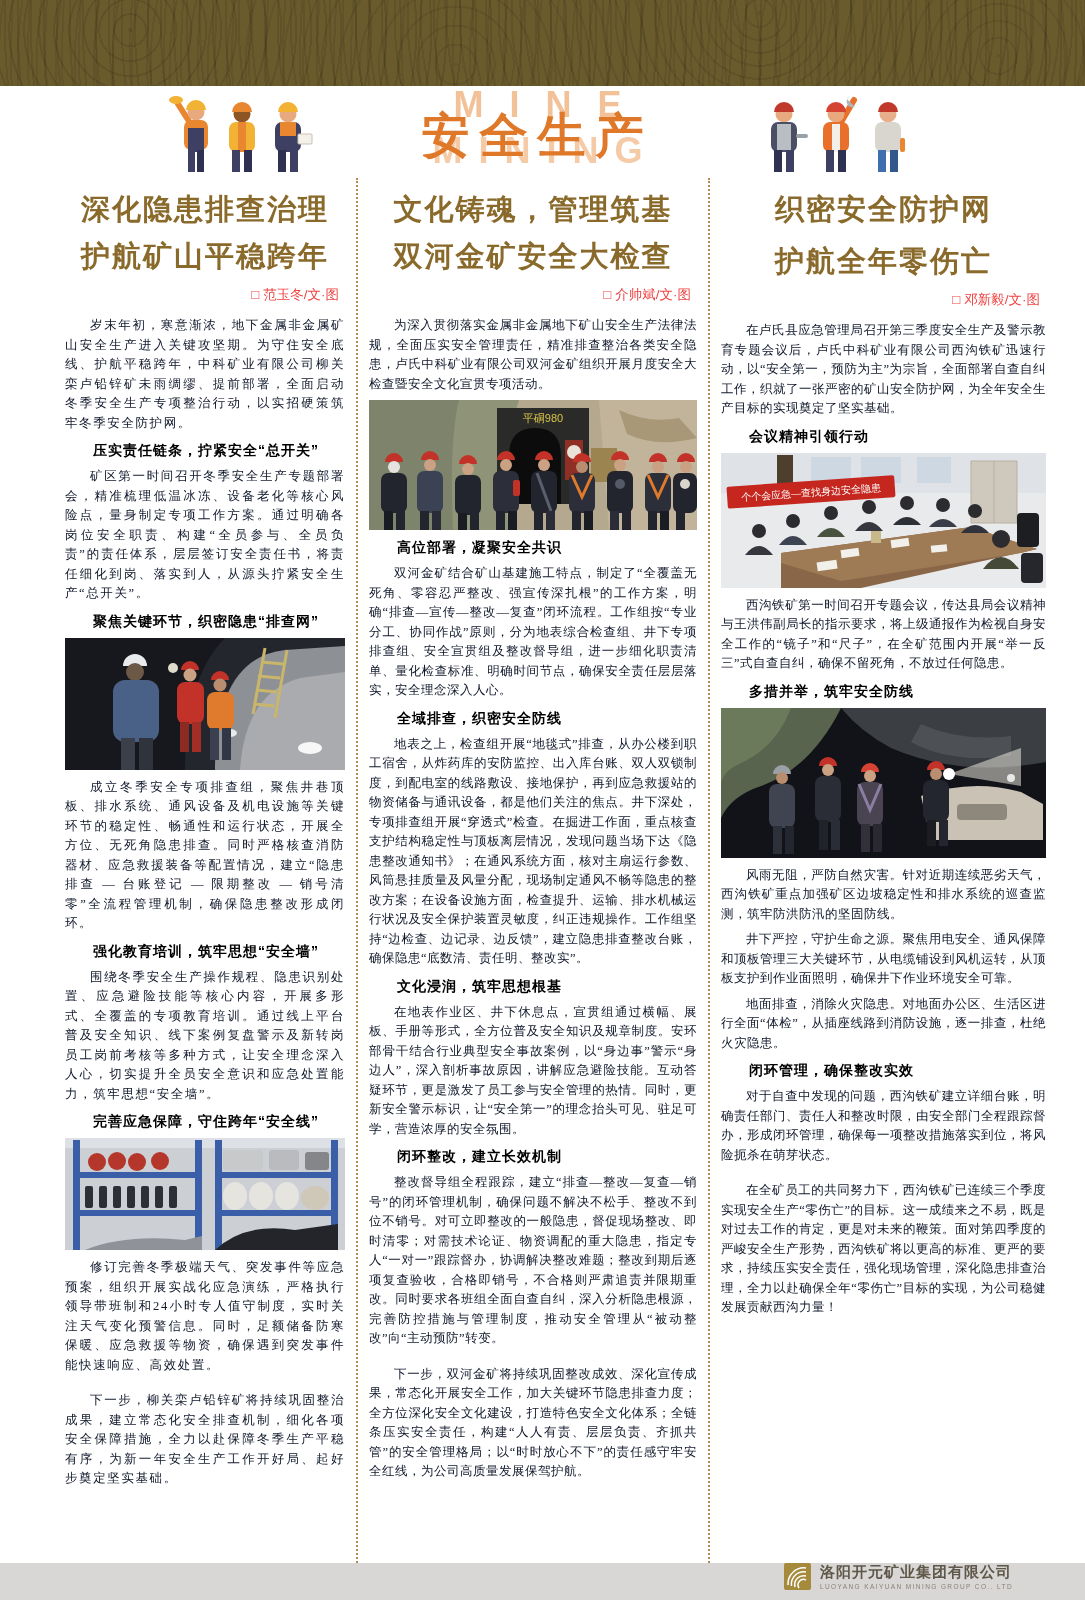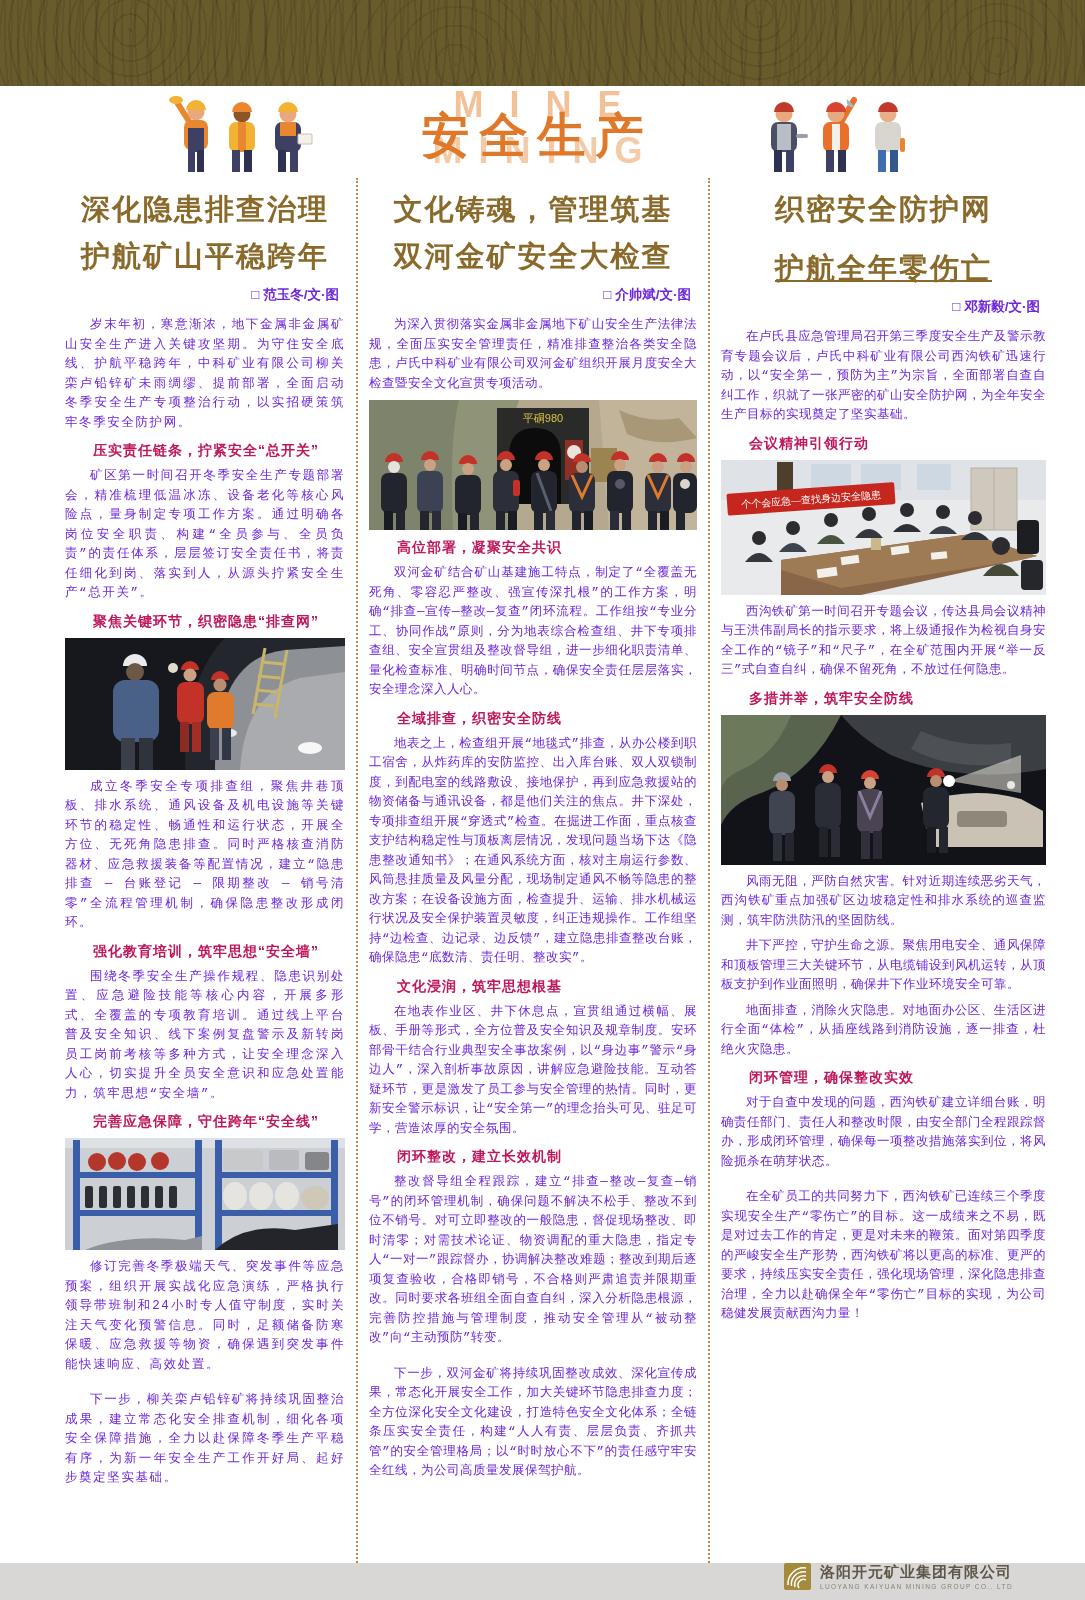--- a/index.html
+++ b/index.html
@@ -29,25 +29,25 @@
     font-family:"Liberation Sans",sans-serif;}
   
   .columns{display:flex;align-items:stretch;padding:4px 39px 0 65px;height:1385px;}
   .col{overflow:hidden;}
   .col1{width:280px;}
   .col2{width:328px;}
   .col3{width:325px;}
   .divider{width:0;border-left:2px dotted #b5894f;margin:0 11px;}
   .headline{font-weight:bold;color:#8a6a2b;text-align:center;font-size:29px;line-height:43px;
     letter-spacing:2px;margin:10px 0 4px;font-family:"DejaVu Serif",serif;}
-  .byline{text-align:right;font-size:13.5px;font-weight:bold;color:#6d28d9;margin:8px 6px 12px 0;
+  .byline{text-align:right;font-size:13.5px;font-weight:normal;color:#ef4444;margin:8px 6px 12px 0;
     font-family:"Liberation Sans",sans-serif;}
-  .subhead{font-family:"Liberation Sans",sans-serif;font-weight:bold;font-size:14px;color:#be185d;
+  .subhead{font-family:"Liberation Sans",sans-serif;font-weight:bold;font-size:14px;color:#000000;
     margin:9px 0 7px;padding-left:2em;letter-spacing:1px;}
-  .col p{margin:0 0 6px;text-indent:2em;text-align:justify;font-size:12.5px;line-height:19.5px;color:#6d28d9;font-family:Liberation Mono, monospace;}
+  .col p{margin:0 0 6px;text-indent:2em;text-align:justify;font-size:12.5px;line-height:19.5px;color:#0f172a;}
   .col1 p{letter-spacing:1.6px;}
   .col2 p,.col3 p{letter-spacing:0.5px;}
   .gap-top{margin-top:16px !important;}
   .photo{display:block;width:100%;margin:4px 0 8px;}
   
   .footer{position:absolute;bottom:0;left:0;right:0;height:37px;background:#d8d7d5;
     display:flex;align-items:flex-start;}
   .footer-content{margin-left:auto;margin-right:72px;display:flex;gap:9px;align-items:center;}
   .company-cn{font-family:"Liberation Sans",sans-serif;font-weight:bold;font-size:15px;color:#5f574a;letter-spacing:1px;}
   .company-en{font-family:"Liberation Sans",sans-serif;font-size:6.5px;color:#8a8276;letter-spacing:1.4px;margin-top:1px;}
@@ -328,21 +328,21 @@
       <p>在地表作业区、井下休息点，宣贯组通过横幅、展板、手册等形式，全方位普及安全知识及规章制度。安环部骨干结合行业典型安全事故案例，以“身边事”警示“身边人”，深入剖析事故原因，讲解应急避险技能。互动答疑环节，更是激发了员工参与安全管理的热情。同时，更新安全警示标识，让“安全第一”的理念抬头可见、驻足可学，营造浓厚的安全氛围。</p>
       <div class="subhead">闭环整改，建立长效机制</div>
       <p>整改督导组全程跟踪，建立“排查—整改—复查—销号”的闭环管理机制，确保问题不解决不松手、整改不到位不销号。对可立即整改的一般隐患，督促现场整改、即时清零；对需技术论证、物资调配的重大隐患，指定专人“一对一”跟踪督办，协调解决整改难题；整改到期后逐项复查验收，合格即销号，不合格则严肃追责并限期重改。同时要求各班组全面自查自纠，深入分析隐患根源，完善防控措施与管理制度，推动安全管理从“被动整改”向“主动预防”转变。</p>
       <p class="gap-top">下一步，双河金矿将持续巩固整改成效、深化宣传成果，常态化开展安全工作，加大关键环节隐患排查力度；全方位深化安全文化建设，打造特色安全文化体系；全链条压实安全责任，构建“人人有责、层层负责、齐抓共管”的安全管理格局；以“时时放心不下”的责任感守牢安全红线，为公司高质量发展保驾护航。</p>
     </article>
 
     <div class="divider"></div>
 
     <article class="col col3">
       <div class="headline">织密安全防护网</div>
-      <div class="headline" style="margin-top:16px;text-decoration:underline;">护航全年零伤亡</div>
+      <div class="headline" style="margin-top:9px;">护航全年零伤亡</div>
       <div class="byline">□ 邓新毅/文·图</div>
       <p>在卢氏县应急管理局召开第三季度安全生产及警示教育专题会议后，卢氏中科矿业有限公司西沟铁矿迅速行动，以“安全第一，预防为主”为宗旨，全面部署自查自纠工作，织就了一张严密的矿山安全防护网，为全年安全生产目标的实现奠定了坚实基础。</p>
       <div class="subhead">会议精神引领行动</div>
 
       <svg class="photo" width="325" height="135" viewBox="0 0 325 135" preserveAspectRatio="none">
         <rect width="325" height="135" fill="#e9eaec"></rect>
         <rect x="0" y="0" width="325" height="40" fill="#dfe3e8"></rect>
         <g fill="#cdd8e2">
             <rect x="90" y="4" width="40" height="26"></rect>
             <rect x="140" y="4" width="40" height="26"></rect>

